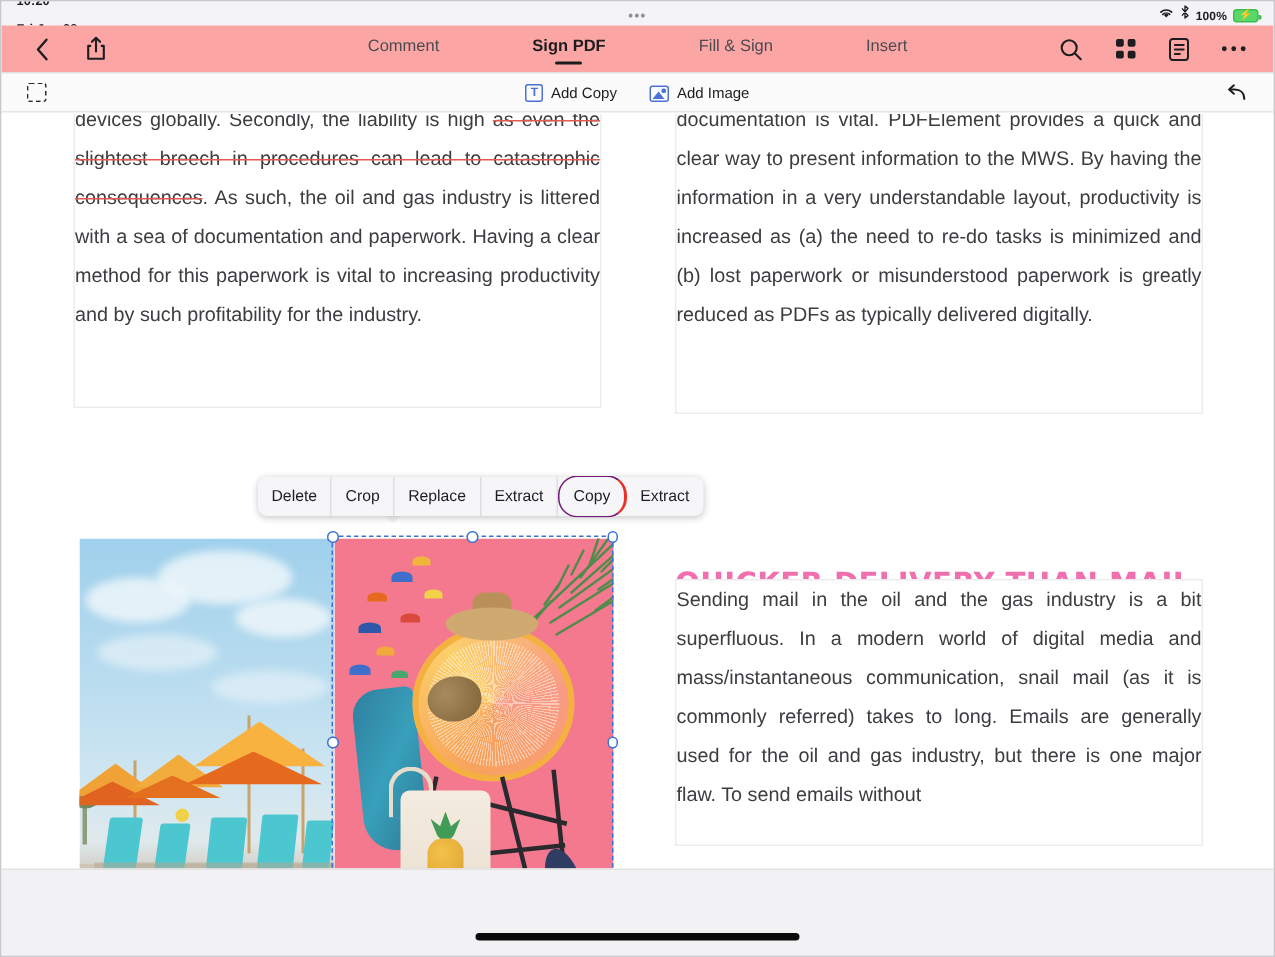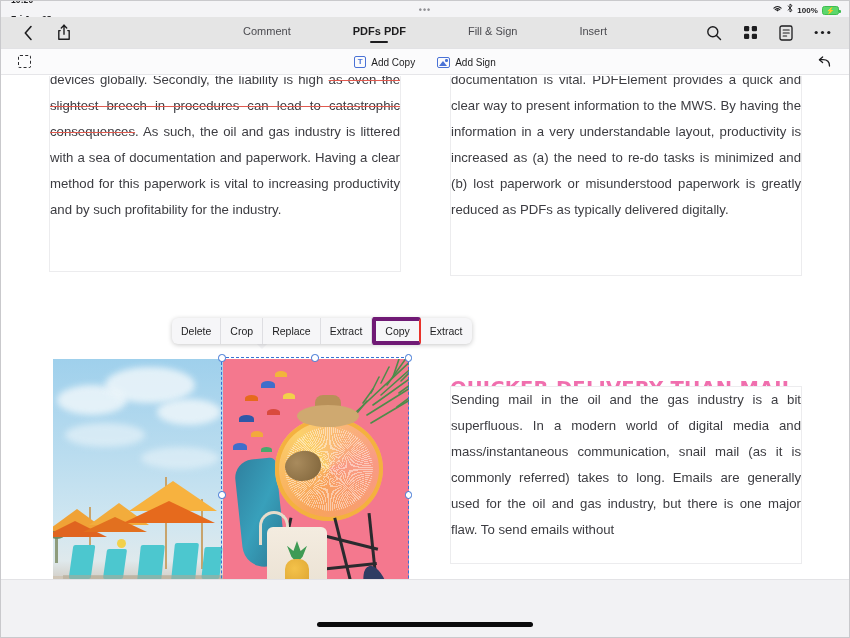--- a/index.html
+++ b/index.html
@@ -41,21 +41,21 @@
   }
   .batt .bolt { font-size: 7px; color: #0a3d12; line-height: 1; }
   .dots-handle {
     position: absolute; left: 50%; transform: translateX(-50%);
     top: 4px; font-size: 9px; color: #8e8e93; letter-spacing: 1px;
   }
 
   
   .topbar {
     position: absolute; top: 16px; left: 0; right: 0; height: 32px;
-    background: #e5e5e5;
+    background: #fca5a5;
     border-bottom: 1px solid #e2e2e5;
     display: flex; align-items: center; justify-content: space-between;
   }
   .topbar-left { display: flex; align-items: center; gap: 14px; padding-left: 16px; }
   .icon-btn {
     width: 22px; height: 22px; display: flex; align-items: center; justify-content: center;
     color: #1d1d1f; cursor: default;
   }
   .tabs {
     position: absolute; left: 0; right: 0; top: 0; height: 32px;
@@ -256,21 +256,21 @@
     box-shadow: 0 1px 5px rgba(0,0,0,.22);
     display: flex; align-items: stretch; z-index: 40;
   }
   .ctxmenu .mi {
     display: flex; align-items: center; padding: 0 9px;
     font-size: 10.5px; color: #1d1d1f; border-right: 1px solid #dedee2;
     white-space: nowrap;
   }
   .ctxmenu .mi:last-child { border-right: none; }
   .ctxmenu .mi.highlight {
-    border: 4px solid #701a75; border-radius: 3px; margin: -1px 0;
+    border: 1px solid #701a75; border-radius: 13px; margin: -1px 0;
     border-right: 2px solid #e8322a;
   }
   .ctx-arrow {
     position: absolute; left: 255px; top: 267px;
     width: 0; height: 0;
     border-left: 6px solid transparent; border-right: 6px solid transparent;
     border-top: 6px solid #f6f6f8; z-index: 39;
   }
 
   
@@ -325,21 +325,21 @@
         <svg width="14" height="17" viewBox="0 0 14 17">
           <path d="M7 1.3v9" stroke="#1d1d1f" stroke-width="1.4" stroke-linecap="round"></path>
           <path d="M4.3 3.9 7 1.2l2.7 2.7" stroke="#1d1d1f" stroke-width="1.4" fill="none" stroke-linecap="round" stroke-linejoin="round"></path>
           <path d="M3.2 6.6H1.8v8.6h10.4V6.6h-1.4" stroke="#1d1d1f" stroke-width="1.4" fill="none" stroke-linecap="round" stroke-linejoin="round"></path>
         </svg>
       </span>
     </div>
 
     <div class="tabs">
       <div class="tab">Comment</div>
-      <div class="tab active">PDFs PDF</div>
+      <div class="tab active">Sign PDF</div>
       <div class="tab">Fill &amp; Sign</div>
       <div class="tab">Insert</div>
     </div>
 
     <div class="topbar-right">
       <span class="icon-btn">
         <svg width="16" height="16" viewBox="0 0 16 16">
             <circle cx="6.8" cy="6.8" r="5" stroke="#1d1d1f" stroke-width="1.4" fill="none"></circle>
             <path d="M10.5 10.5 14.5 14.5" stroke="#1d1d1f" stroke-width="1.4" stroke-linecap="round"></path>
           </svg>
@@ -372,21 +372,21 @@
     <span class="marquee-tool icon-btn">
       <span class="marquee-box"></span>
     </span>
     <div class="edit-center">
       <div class="edit-item">
         <span class="add-text-ic">T</span>
         <span>Add Copy</span>
       </div>
       <div class="edit-item">
         <span class="add-img-ic"></span>
-        <span>Add Sign</span>
+        <span>Add Image</span>
       </div>
     </div>
     <span class="undo-btn icon-btn">
       <svg width="15" height="14" viewBox="0 0 15 14">
           <path d="M12.5 11c0-4-2.6-6.3-6.4-6.3H2.8" stroke="#1d1d1f" stroke-width="1.3" fill="none" stroke-linecap="round"></path>
           <path d="M5.6 1.9 2.4 4.7l3.2 2.8" stroke="#1d1d1f" stroke-width="1.3" fill="none" stroke-linecap="round" stroke-linejoin="round"></path>
         </svg>
     </span>
   </div>
 

